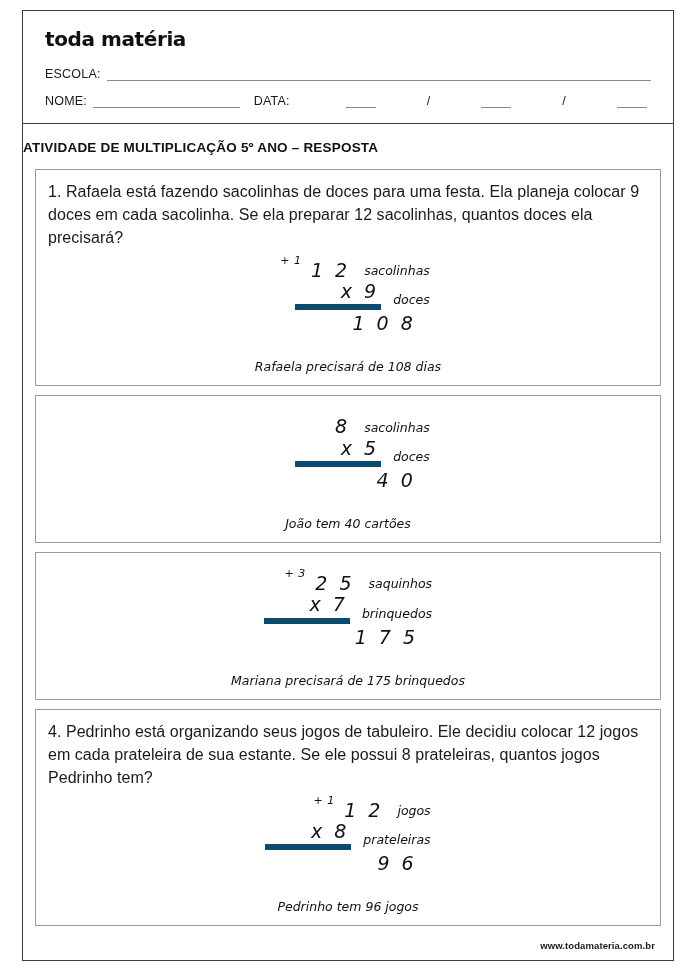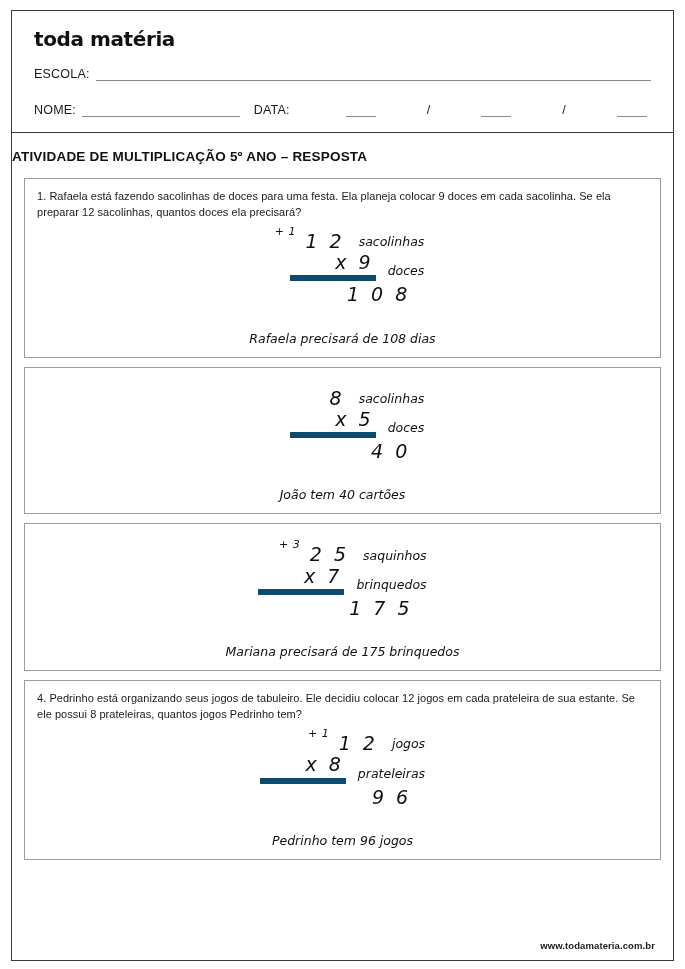--- a/index.html
+++ b/index.html
@@ -9,21 +9,21 @@
     height: 969px;
     background: #ffffff;
     font-family: "Liberation Sans", sans-serif;
   }
 
   #page {
     position: relative;
     width: 685px;
     height: 969px;
     background: #ffffff;
-    padding: 10px 11px 8px 11px;
+    padding: 10px 11px 8px 22px;
   }
 
   .sheet {
     width: 100%;
     height: 100%;
     border: 1px solid #3a3a3a;
     background: #ffffff;
     display: flex;
     flex-direction: column;
     padding: 0;
@@ -42,21 +42,21 @@
     letter-spacing: -0.4px;
     color: #111111;
     margin-bottom: 16px;
   }
 
   .field-row {
     display: flex;
     align-items: flex-end;
     font-size: 12.5px;
     color: #1a1a1a;
-    margin-bottom: 22px;
+    margin-bottom: 13px;
     letter-spacing: 0.2px;
   }
   .field-row:last-child { margin-bottom: 7px; }
 
   .field-label { white-space: nowrap; padding-right: 6px; }
 
   .rule {
     flex: 1 1 auto;
     border-bottom: 1px solid #8a8a8a;
     height: 11px;
@@ -95,21 +95,21 @@
     flex-direction: column;
     gap: 9px;
   }
 
   .qbox {
     border: 1px solid #9b9b9b;
     padding: 10px 12px 8px 12px;
   }
 
   .qtext {
-    font-size: 11px;
+    font-size: 16px;
     line-height: 1.45;
     color: #1a1a1a;
     letter-spacing: 0.05px;
   }
 
   
   .work {
     display: flex;
     justify-content: center;
     margin-top: 10px;

